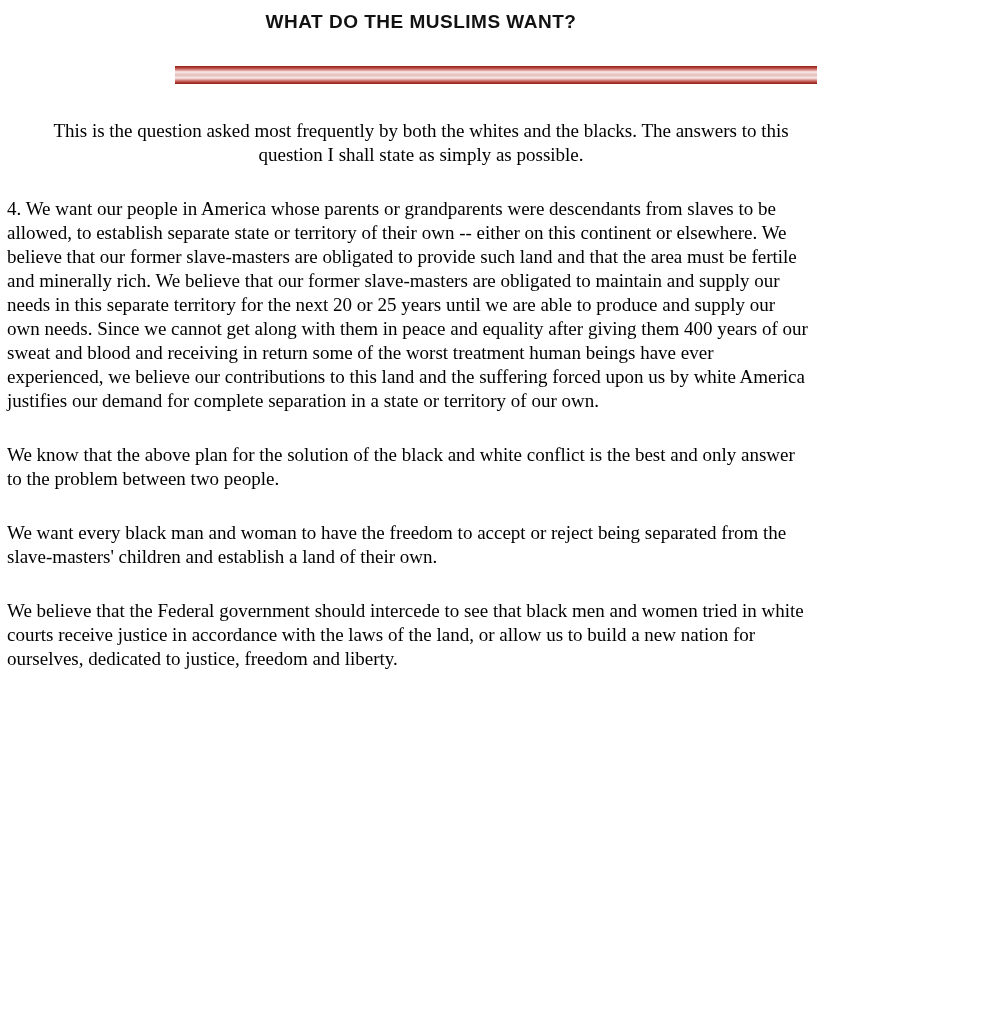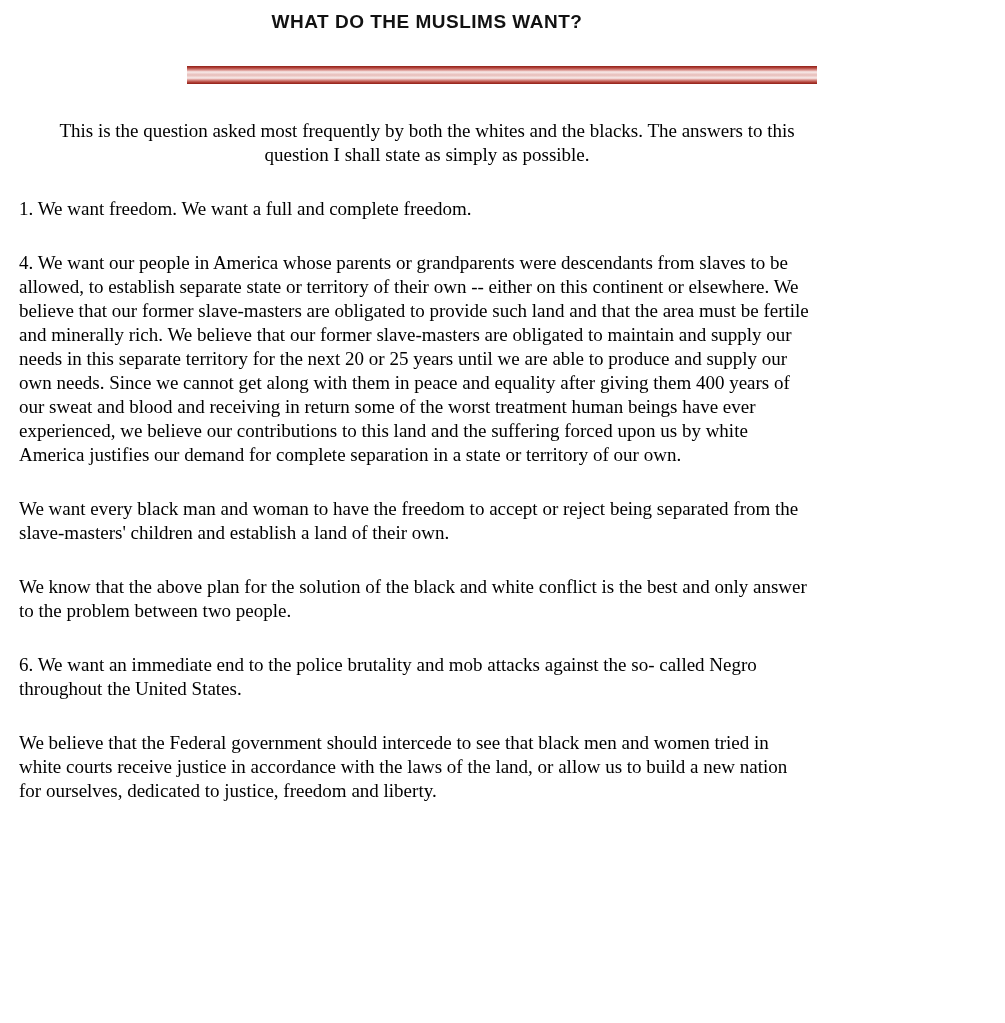--- a/index.html
+++ b/index.html
@@ -5,21 +5,21 @@
   html, body {
     margin: 0;
     padding: 0;
     background: #ffffff;
   }
   .page {
     position: relative;
     width: 817px;
     min-height: 1023px;
     box-sizing: border-box;
-    padding: 10px 8px 30px 19px;
+    padding: 10px 8px 30px 7px;
     background: #ffffff;
     font-family: "Liberation Serif", "DejaVu Serif", serif;
     font-size: 19px;
     line-height: 24px;
     color: #000000;
     overflow: hidden;
   }
   .doc-title {
     margin: 0;
     position: relative;
@@ -53,20 +53,18 @@
 <body>
 
 <div class="page">
   <h1 class="doc-title">WHAT DO THE MUSLIMS WANT?</h1>
 
   <div class="divider" style="background: linear-gradient(rgb(143, 31, 23) 0%, rgb(178, 65, 56) 10%, rgb(217, 143, 137) 22%, rgb(248, 235, 234) 33%, rgb(231, 188, 184) 50%, rgb(248, 235, 234) 67%, rgb(217, 143, 137) 78%, rgb(178, 65, 56) 90%, rgb(143, 31, 23) 100%);"></div>
 
   <p class="intro">This is the question asked most frequently by both the whites and the blacks. The answers to this question I shall state as simply as possible.</p>
 
   <div id="document-body">
-      <p class="para">1. We want freedom. We want a full and complete freedom.</p>
       <p class="para">4. We want our people in America whose parents or grandparents were descendants from slaves to be allowed, to establish separate state or territory of their own -- either on this continent or elsewhere. We believe that our former slave-masters are obligated to provide such land and that the area must be fertile and minerally rich. We believe that our former slave-masters are obligated to maintain and supply our needs in this separate territory for the next 20 or 25 years until we are able to produce and supply our own needs.  Since we cannot get along with them in peace and equality after giving them 400 years of our sweat and blood and receiving in return some of the worst treatment human beings have ever experienced, we believe our contributions to this land and the suffering forced upon us by white America justifies our demand for complete separation in a state or territory of our own.</p>
+      <p class="para">We know that the above plan for the solution of the black and white conflict is the best and only answer to the problem between two people.</p>
       <p class="para">We want every black man and woman to have the freedom to accept or reject being separated from the slave-masters' children and establish a land of their own.</p>
-      <p class="para">We know that the above plan for the solution of the black and white conflict is the best and only answer to the problem between two people.</p>
-      <p class="para">6. We want an immediate end to the police brutality and mob attacks against the so- called Negro throughout the United States.</p>
       <p class="para">We believe that the Federal government should intercede to see that black men and women tried in white courts receive justice in accordance with the laws of the land, or allow us to build a new nation for ourselves, dedicated to justice, freedom and liberty.</p>
     </div>
 </div>
 
 </body></html>

